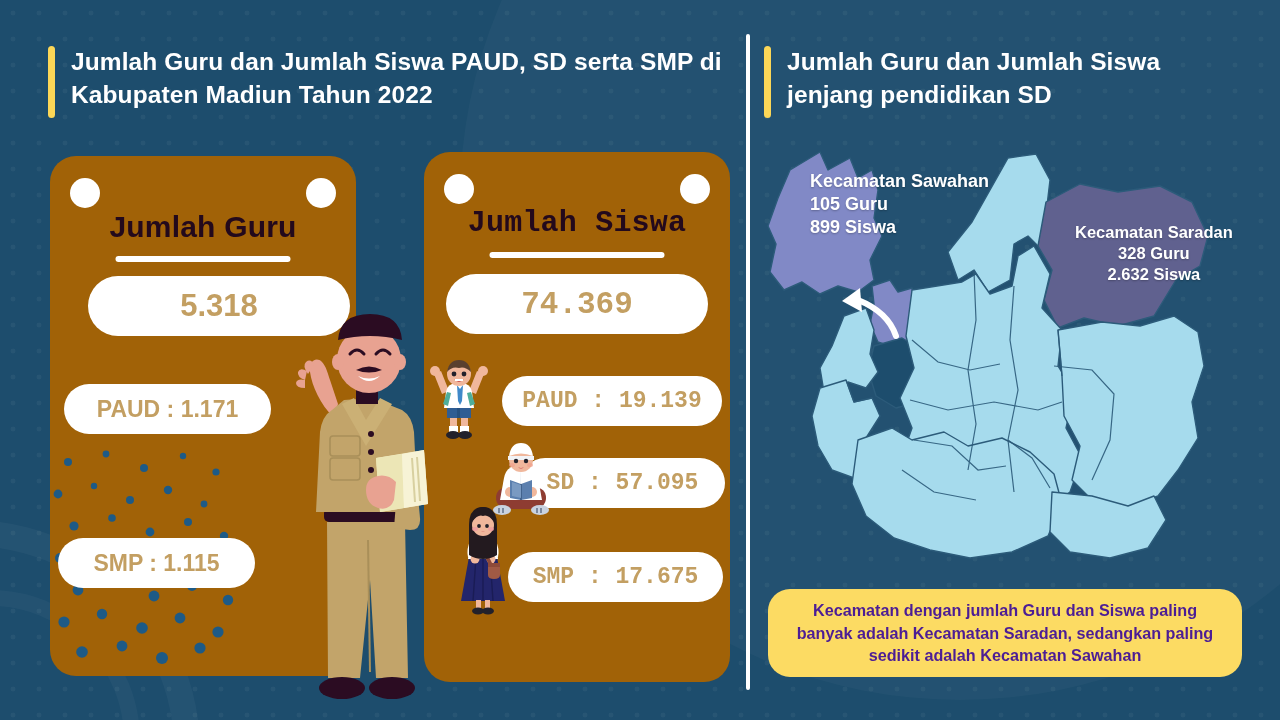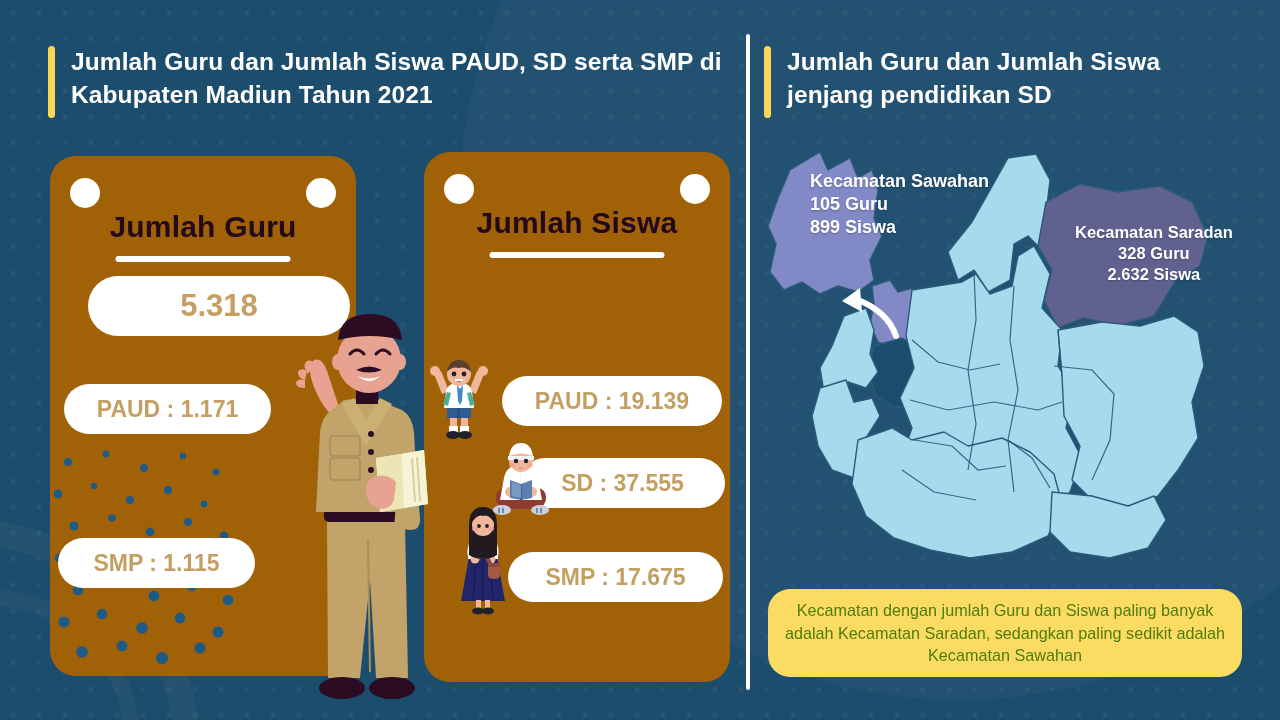--- a/index.html
+++ b/index.html
@@ -58,21 +58,21 @@
   #title-right { left:764px; top:46px; width:470px; }
   #title-right .title-bar { height:72px; }
 
   
   .card {
     position:absolute;
     background:#a16207;
     border-radius:26px;
   }
   #card-guru  { left:50px;  top:156px; width:306px; height:520px; }
-  #card-siswa { left:424px; top:152px; width:306px; height:530px; }
+  #card-siswa { left:424px; top:152px; width:306px; height:530px;font-family:Liberation Mono, monospace; }
 
   .card-hole {
     position:absolute; width:30px; height:30px;
     border-radius:50%; background:#ffffff; top:22px;
   }
   .hole-left  { left:20px; }
   .hole-right { right:20px; }
 
   .card-title {
     position:absolute; left:0; right:0; top:54px;
@@ -137,38 +137,38 @@
 
   
   #caption {
     position:absolute; left:768px; top:589px;
     width:474px; height:88px;
     background:#fcdb63; border-radius:22px;
     display:flex; align-items:center; justify-content:center;
     text-align:center; padding:0 16px;
   }
   #caption .caption-text {
-    color:#4d7c0f; font-size:16.2px; font-weight:normal; line-height:1.38;
+    color:#4c1d95; font-size:16.2px; font-weight:bold; line-height:1.38;
   }
 </style>
 </head>
 <body>
 
 <div id="bg-decor">
   <div class="bg-dots"></div>
   <div class="bg-sweep"></div>
   <div class="bg-sweep2"></div>
   <div class="bg-sweep3"></div>
 </div>
 
 <div id="divider"></div>
 
 <div class="title-block" id="title-left">
   <div class="title-bar"></div>
-  <div class="title-text">Jumlah Guru dan Jumlah Siswa PAUD, SD serta SMP di Kabupaten Madiun Tahun 2021</div>
+  <div class="title-text">Jumlah Guru dan Jumlah Siswa PAUD, SD serta SMP di Kabupaten Madiun Tahun 2022</div>
 </div>
 
 <div class="title-block" id="title-right">
   <div class="title-bar"></div>
   <div class="title-text">Jumlah Guru dan Jumlah Siswa jenjang pendidikan SD</div>
 </div>
 
 <div class="card" id="card-guru">
   <div class="card-hole hole-left"></div>
   <div class="card-hole hole-right"></div>
@@ -220,22 +220,23 @@
   <div class="pill pill-row" id="guru-paud">PAUD : 1.171</div>
   <div class="pill pill-row" id="guru-smp">SMP : 1.115</div>
 </div>
 
 <div class="card" id="card-siswa">
   <div class="card-hole hole-left"></div>
   <div class="card-hole hole-right"></div>
   <div class="card-title">Jumlah Siswa</div>
   <div class="card-rule"></div>
 
+  <div class="pill pill-total" id="siswa-total">74.369</div>
   <div class="pill pill-row" id="siswa-paud">PAUD : 19.139</div>
-  <div class="pill pill-row" id="siswa-sd">SD : 37.555</div>
+  <div class="pill pill-row" id="siswa-sd">SD : 57.095</div>
   <div class="pill pill-row" id="siswa-smp">SMP : 17.675</div>
 </div>
 
 <div class="illus" id="teacher">
   <svg width="190" height="420" viewBox="0 0 190 420">
 
     <path d="M62 118 C48 104 40 86 38 72 C36 62 44 56 50 62 C54 66 56 74 58 80 L66 104 Z" fill="#e8a291"></path>
     <path d="M36 74 q-6 -8 -2 -12 q5 -4 8 3" fill="#e8a291"></path>
     <path d="M33 80 q-8 -3 -7 -8 q2 -5 9 -1" fill="#e8a291"></path>
     <path d="M33 88 q-9 0 -9 -5 q1 -5 9 -3" fill="#e8a291"></path>

